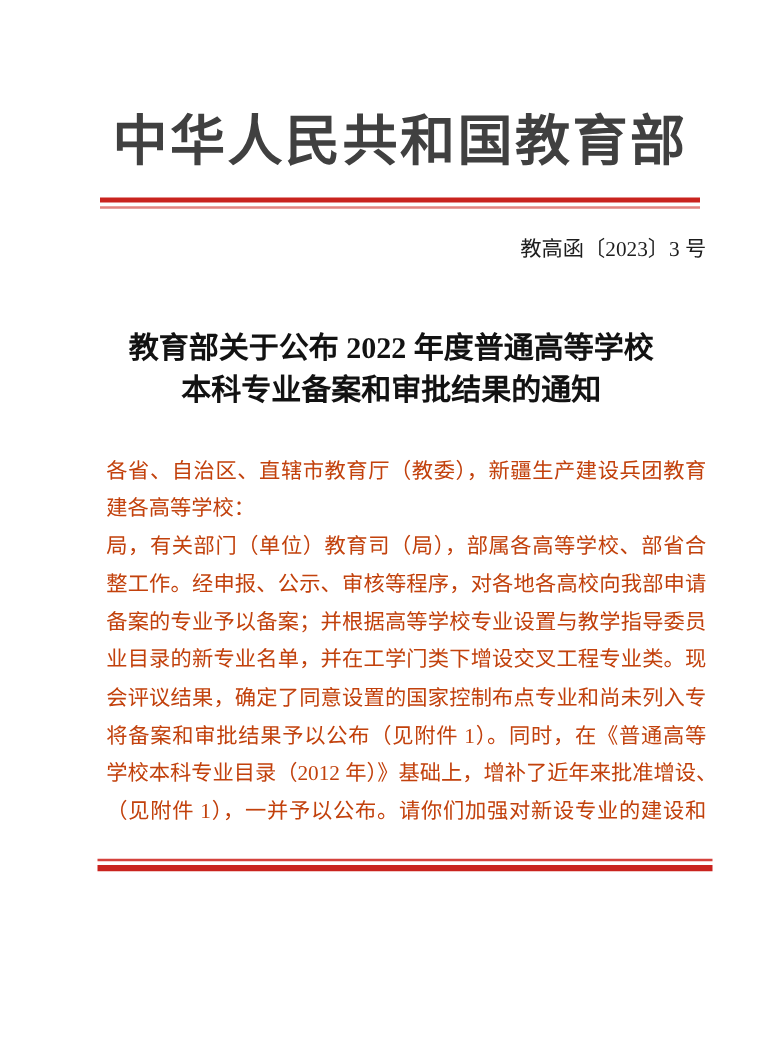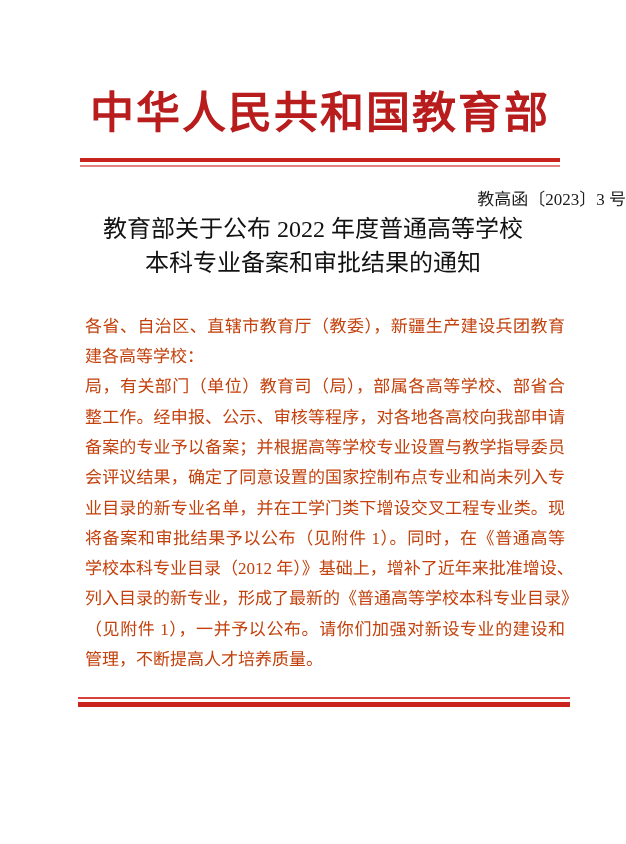--- a/index.html
+++ b/index.html
@@ -18,44 +18,46 @@
   }
   
   .agency {
     margin-top: 88px;
     text-align: center;
     padding-left: 14px;
     font-size: 44px;
     font-weight: 700;
     letter-spacing: 2px;
     line-height: 1.2;
-    color: #b91c1c;
+    color: #404040;
     white-space: nowrap;
   }
   
   .rule-top {
     margin: 17px 0 0 80px;
     width: 480px;
     height: 3px;
     border-top: 4px solid #c9231e;
     border-bottom: 2px solid #e2837f;
   }
   
   .docnum {
     margin-top: 21px;
+    padding-right: 61px;
     text-align: right;
     font-size: 17px;
     line-height: 24px;
     color: #1d1d1d;
   }
   
   .title {
+    margin-top: 50px;
     text-align: center;
     font-size: 24px;
-    font-weight: 400;
+    font-weight: 700;
     line-height: 34px;
     color: #121212;
   }
   
   .body-text {
     margin: 32px 0 0 85px;
     width: 480px;
     font-size: 17px;
     line-height: 30.3px;
     color: #c2410c;
@@ -96,24 +98,22 @@
     <div>本科专业备案和审批结果的通知</div>
   </div>
 
   <div class="body-text">
     <div class="line">各省、自治区、直辖市教育厅（教委），新疆生产建设兵团教育</div>
     <div class="line para-end">建各高等学校：</div>
     <div class="line">局，有关部门（单位）教育司（局），部属各高等学校、部省合</div>
 
     <div class="line">整工作。经申报、公示、审核等程序，对各地各高校向我部申请</div>
     <div class="line">备案的专业予以备案；并根据高等学校专业设置与教学指导委员</div>
+    <div class="line">业目录的新专业名单，并在工学门类下增设交叉工程专业类。现</div>
     <div class="line">会评议结果，确定了同意设置的国家控制布点专业和尚未列入专</div>
-    <div class="line">业目录的新专业名单，并在工学门类下增设交叉工程专业类。现</div>
     <div class="line">将备案和审批结果予以公布（见附件 1）。同时，在《普通高等</div>
     <div class="line">学校本科专业目录（2012 年）》基础上，增补了近年来批准增设、</div>
-    <div class="line">列入目录的新专业，形成了最新的《普通高等学校本科专业目录》</div>
     <div class="line">（见附件 1），一并予以公布。请你们加强对新设专业的建设和</div>
-    <div class="line para-end">管理，不断提高人才培养质量。</div>
   </div>
 
   <div class="rule-bottom"></div>
 
 </div>
 
 </body></html>

